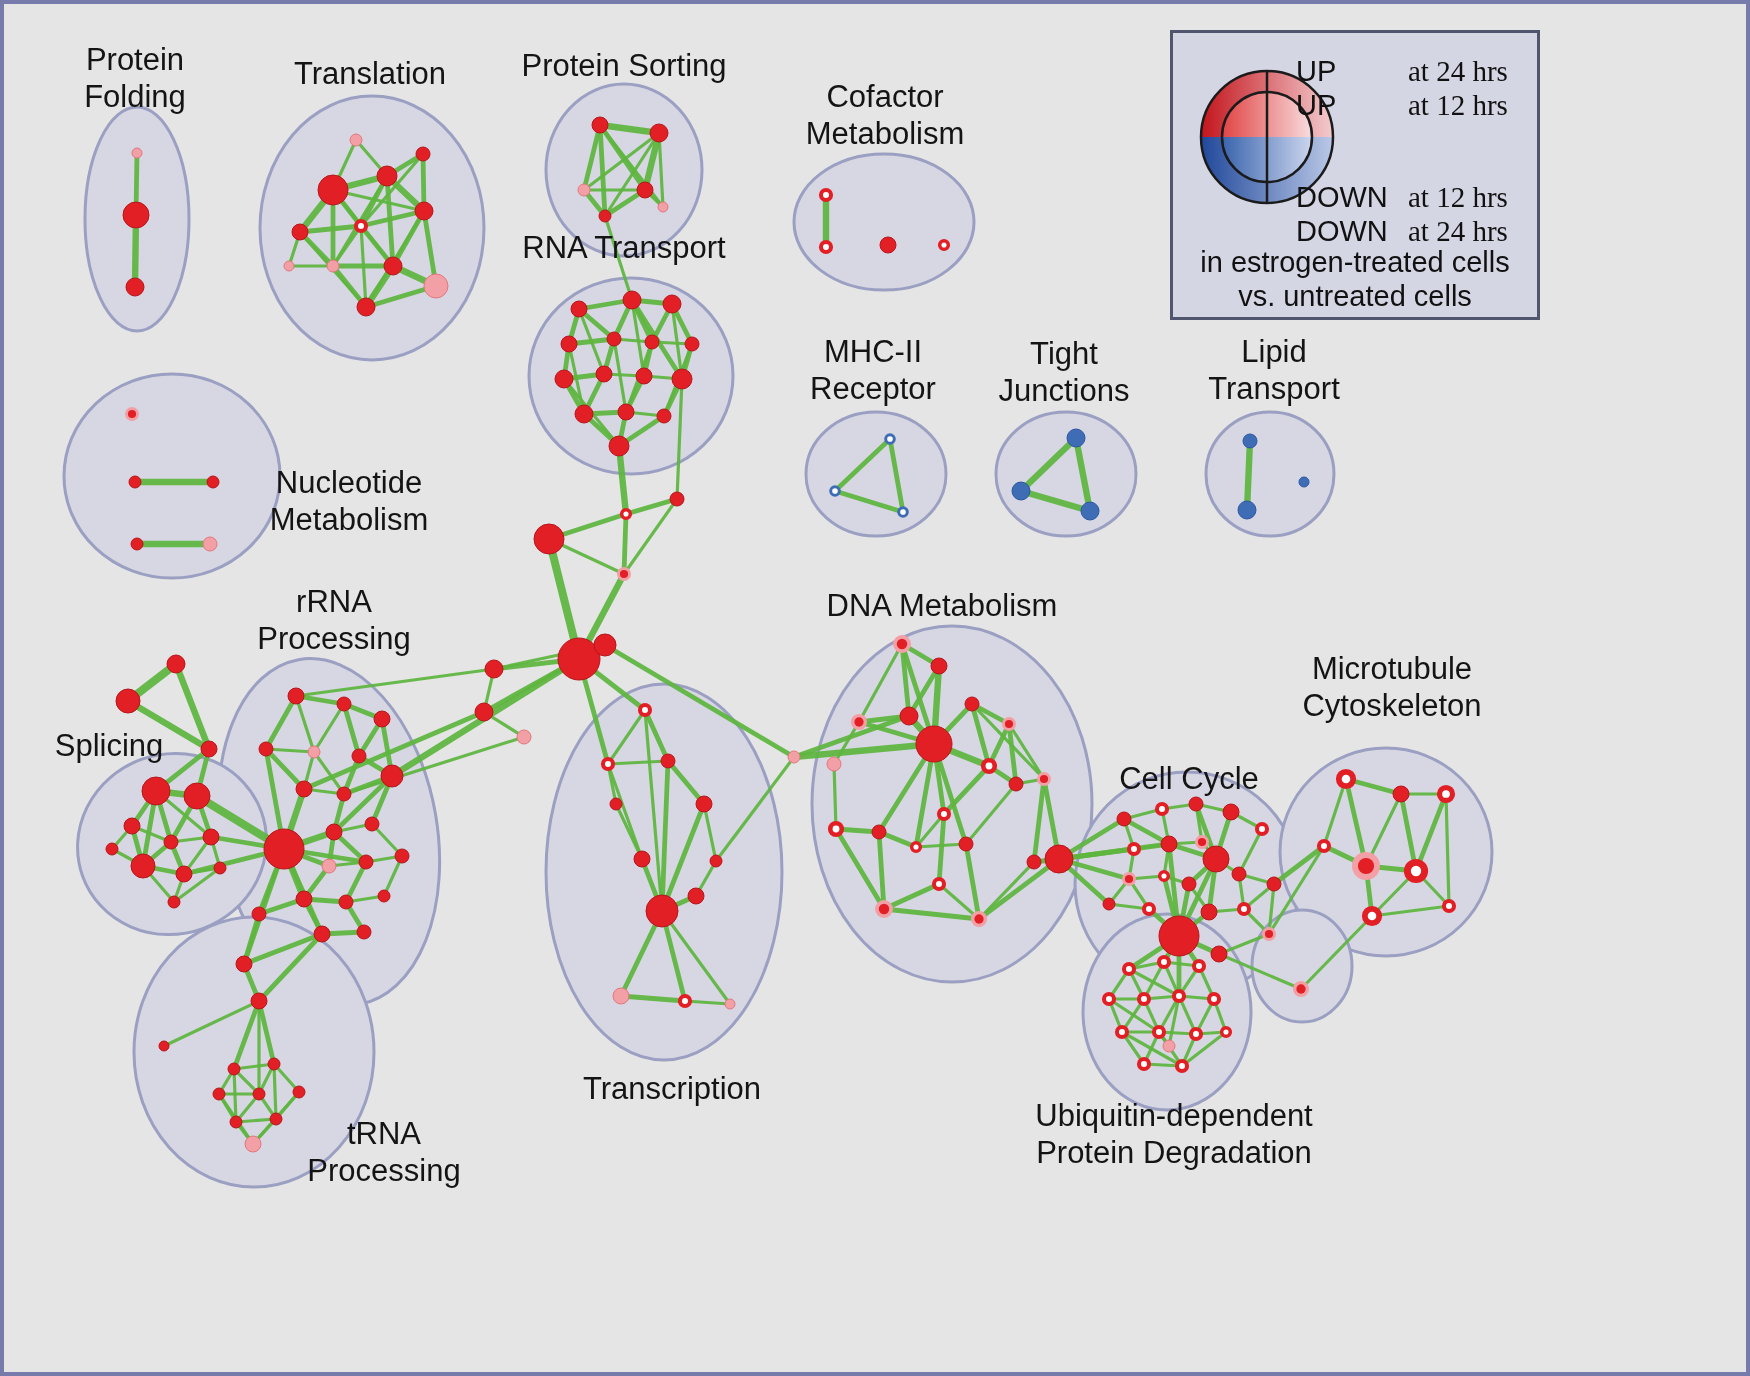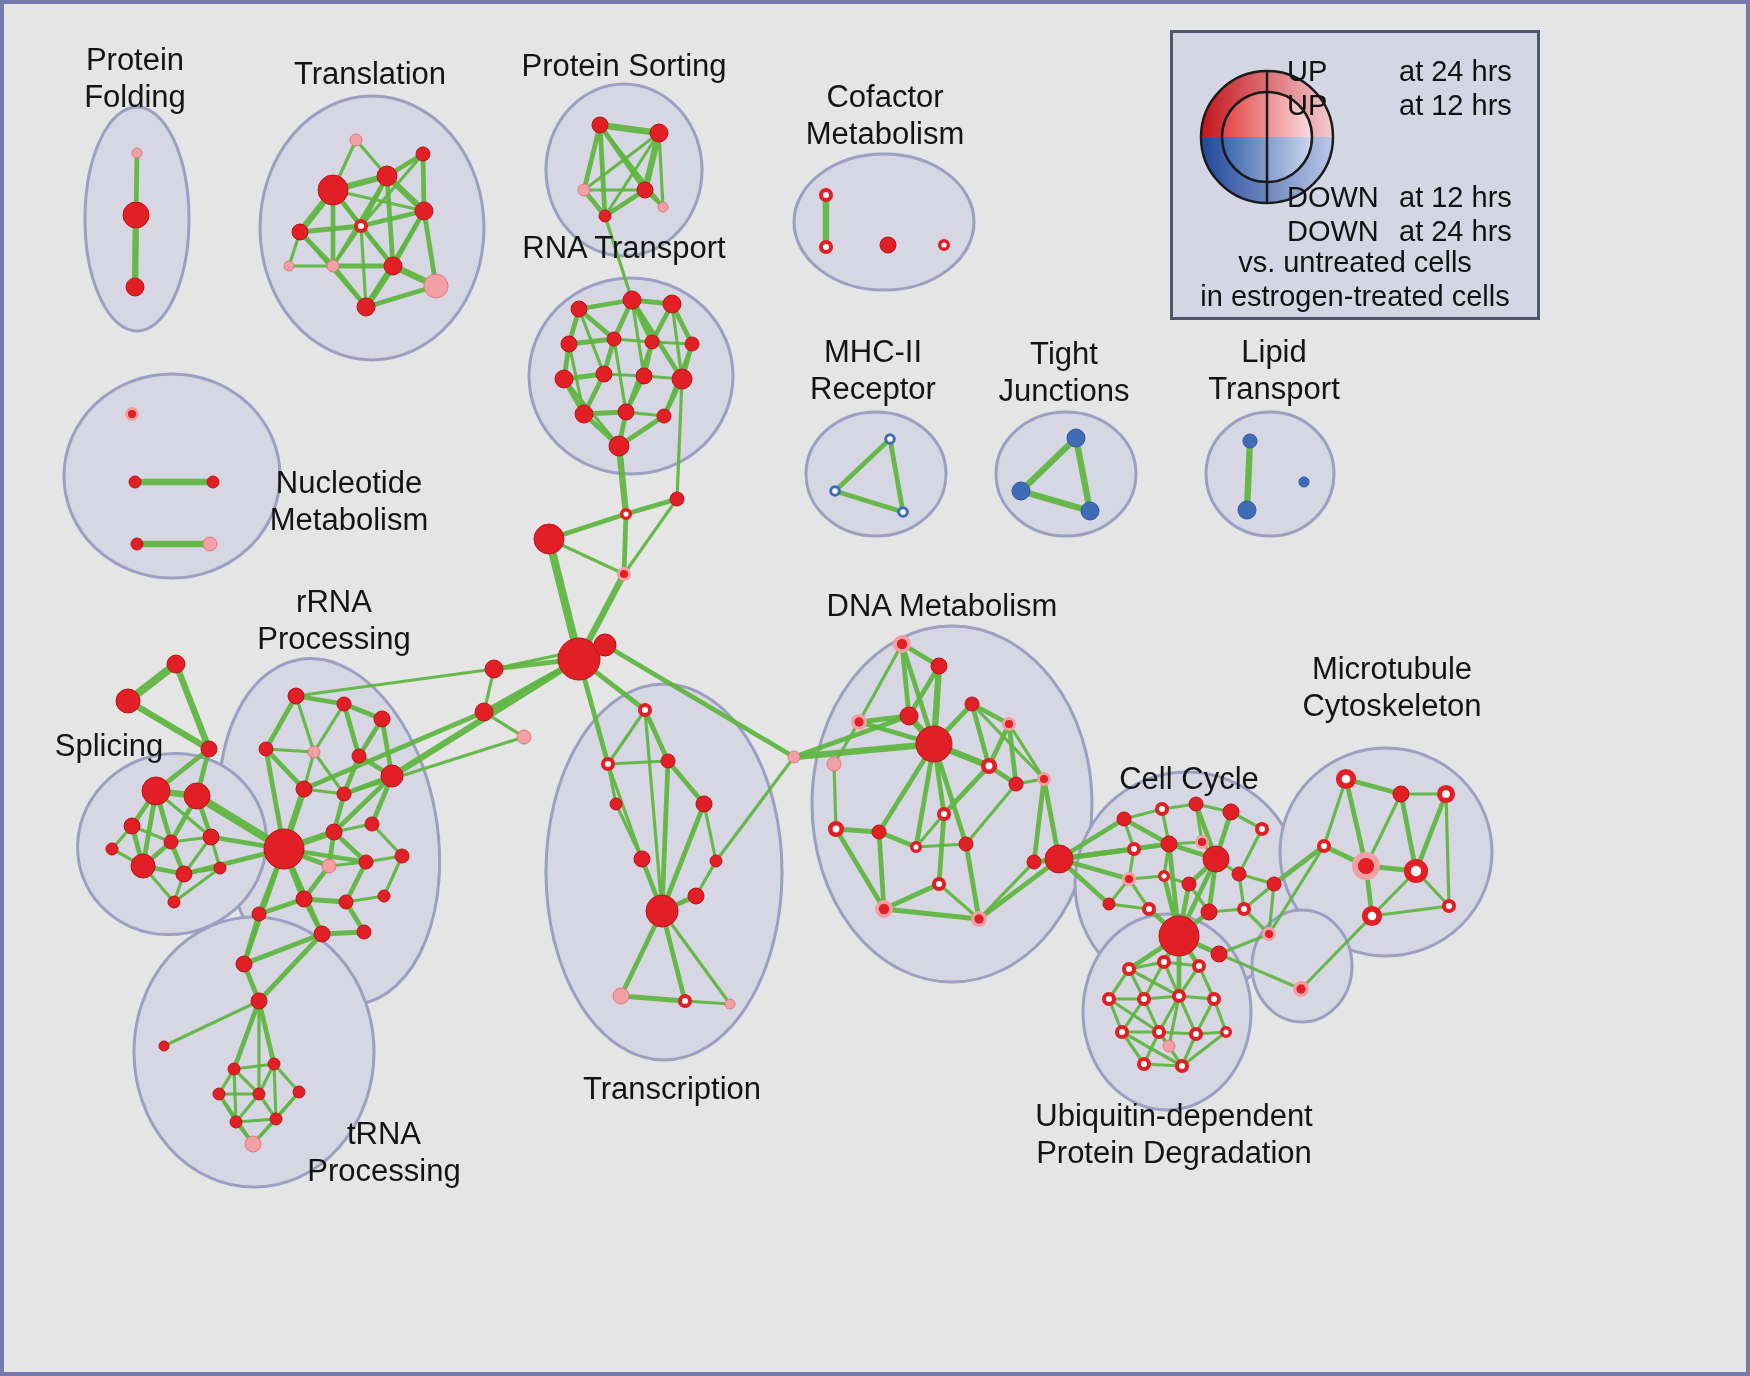--- a/index.html
+++ b/index.html
@@ -2,23 +2,23 @@
 <html><head>
 <meta charset="utf-8">
 <style>
   html,body{margin:0;padding:0;background:#a7a9cb;}
   .figure{position:relative;width:1750px;height:1376px;background:#e5e5e5;
           border:4px solid #767bab;box-sizing:border-box;overflow:hidden;
           font-family:"Liberation Sans", sans-serif;}
   #net{position:absolute;left:0;top:0;display:block;}
   .legend{position:absolute;left:1166px;top:26px;width:370px;height:290px;
           background:#d5d6e4;border:3px solid #51566f;box-sizing:border-box;}
-  .legend .row{position:absolute;left:0;width:100%;height:32px;font-size:29px;color:#111;}
+  .legend .row{position:absolute;left:9px;width:100%;height:32px;font-size:29px;color:#111;}
   .legend .row .dir{position:absolute;left:114px;}
-  .legend .row .time{position:absolute;left:226px;}
+  .legend .row .time{position:absolute;left:226px;font-family:Liberation Serif, serif;}
   .legend .caption{position:absolute;top:212px;width:100%;text-align:center;
           font-size:29px;line-height:34px;color:#111;}
   .legend-circle{position:absolute;left:24px;top:34px;}
 </style>
 </head>
 <body>
 
 <div class="figure">
 
   <svg id="net" width="1750" height="1376" viewBox="0 0 1750 1376">
@@ -685,18 +685,18 @@
     <div class="row" style="top:148px">
       <span class="dir">DOWN</span>
       <span class="time">at 12 hrs</span>
     </div>
     <div class="row" style="top:182px">
       <span class="dir">DOWN</span>
       <span class="time">at 24 hrs</span>
     </div>
 
     <div class="caption">
+      <div>in estrogen-treated cells</div>
       <div>vs. untreated cells</div>
-      <div>in estrogen-treated cells</div>
     </div>
   </div>
 
 </div>
 
 </body></html>

